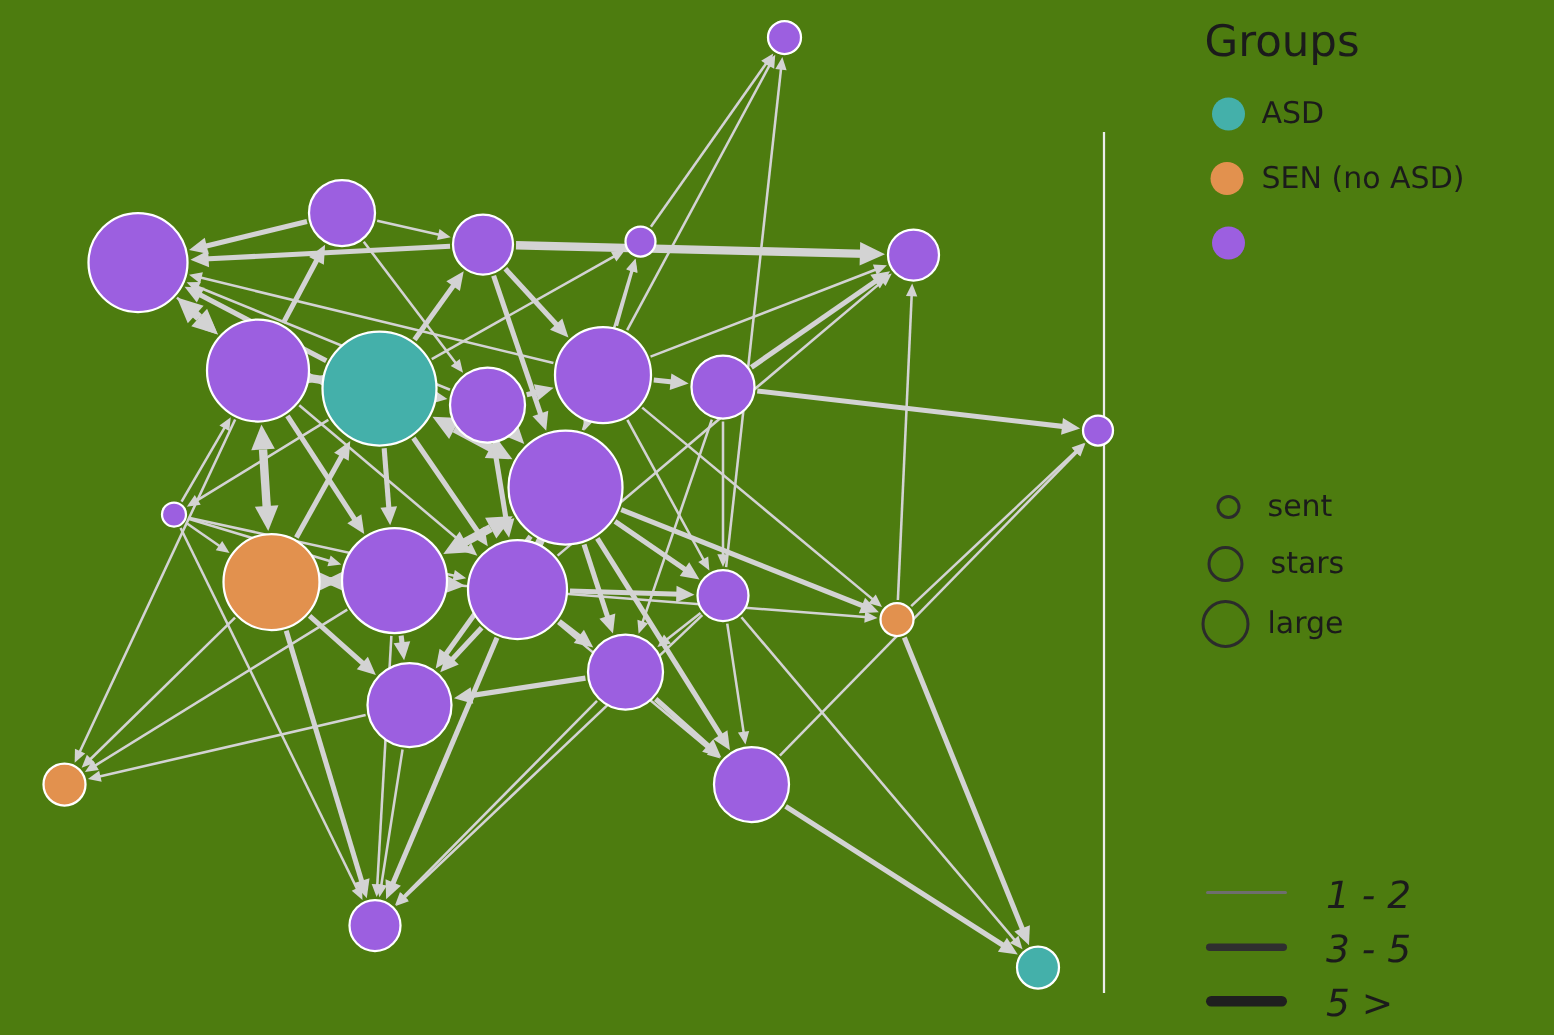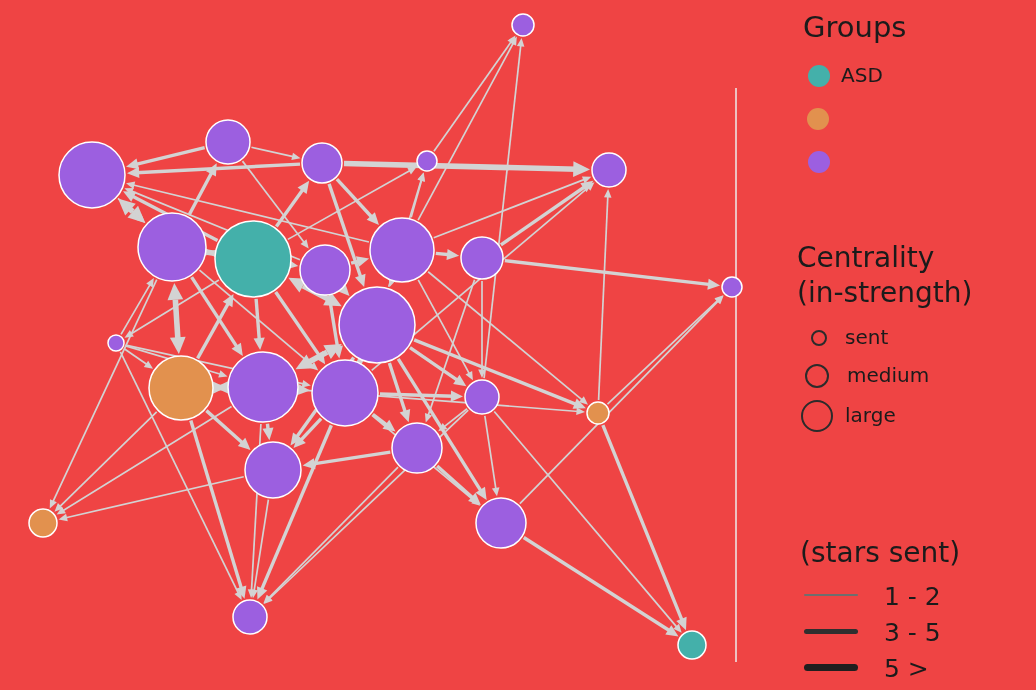--- a/index.html
+++ b/index.html
@@ -1,25 +1,25 @@
 <!DOCTYPE html>
 <html><head>
 <meta charset="utf-8">
 <style>
   html,body{margin:0;padding:0;background:#ffffff;}
   #stage{
-    position:relative;width:1036px;height:690px;background:#ef4444;overflow:hidden;
+    position:relative;width:1036px;height:690px;background:#4d7c0f;overflow:hidden;
     font-family:"DejaVu Sans","Liberation Sans",sans-serif;color:#1b1b1b;
   }
   #net{position:absolute;left:0;top:0;}
   .abs{position:absolute;white-space:nowrap;}
   .lg-title{font-size:29px;font-weight:400;color:#1b1b1b;}
   .lg-sub{font-size:28px;font-weight:400;color:#1b1b1b;}
   .lg-item{font-size:20px;color:#1b1b1b;}
-  .ew-label{font-size:25px;color:#1b1b1b;}
+  .ew-label{font-size:25px;color:#1b1b1b;font-style:italic;}
   .g-dot{display:block;width:22px;height:22px;border-radius:50%;}
   .c-circle{display:block;border:2px solid #2b2b2b;border-radius:50%;background:transparent;box-sizing:border-box;}
   .ew-line{display:block;width:54px;border-radius:4px;}
 </style>
 </head>
 <body>
 
 <div id="stage">
 
   <svg id="net" width="780" height="690" viewBox="0 0 780 690">
@@ -227,32 +227,30 @@
         <circle cx="501" cy="523" r="25" fill="#9c5fe0" stroke="#ffffff" stroke-width="1.5"></circle>
         <circle cx="250" cy="617" r="17" fill="#9c5fe0" stroke="#ffffff" stroke-width="1.5"></circle>
         <circle cx="692" cy="645" r="14" fill="#44b0aa" stroke="#ffffff" stroke-width="1.5"></circle>
       </g>
   </svg>
 
   <div class="abs lg-title" style="left:803px;top:10px">Groups</div>
   <span class="abs g-dot" style="left: 808px; top: 65px; background: rgb(68, 176, 170);"></span>
   <div class="abs lg-item" style="left:841px;top:63px">ASD</div>
   <span class="abs g-dot" style="left: 807px; top: 108px; background: rgb(226, 145, 78);"></span>
+  <div class="abs lg-item" style="left:841px;top:106px">SEN (no ASD)</div>
   <span class="abs g-dot" style="left: 808px; top: 151px; background: rgb(156, 95, 224);"></span>
 
-  <div class="abs lg-sub" style="left:797px;top:241px">Centrality</div>
-  <div class="abs lg-sub" style="left:797px;top:276px">(in-strength)</div>
   <span class="abs c-circle" style="width: 16px; height: 16px; left: 811px; top: 330px;"></span>
   <div class="abs lg-item" style="left:845px;top:325px">sent</div>
   <span class="abs c-circle" style="width: 24px; height: 24px; left: 805px; top: 364px;"></span>
-  <div class="abs lg-item" style="left:847px;top:363px">medium</div>
+  <div class="abs lg-item" style="left:847px;top:363px">stars</div>
   <span class="abs c-circle" style="width: 32px; height: 32px; left: 801px; top: 400px;"></span>
   <div class="abs lg-item" style="left:845px;top:403px">large</div>
 
-  <div class="abs lg-sub" style="left:800px;top:536px">(stars sent)</div>
   <span class="abs ew-line" style="height: 2px; background: rgb(110, 110, 110); left: 804px; top: 594px;"></span>
   <div class="abs ew-label" style="left:884px;top:582px">1 - 2</div>
   <span class="abs ew-line" style="height: 5px; background: rgb(47, 47, 47); left: 804px; top: 629px;"></span>
   <div class="abs ew-label" style="left:884px;top:618px">3 - 5</div>
   <span class="abs ew-line" style="height: 7px; background: rgb(31, 31, 31); left: 804px; top: 664px;"></span>
   <div class="abs ew-label" style="left:884px;top:654px">5 &gt;</div>
 
 </div>
 
 </body></html>

